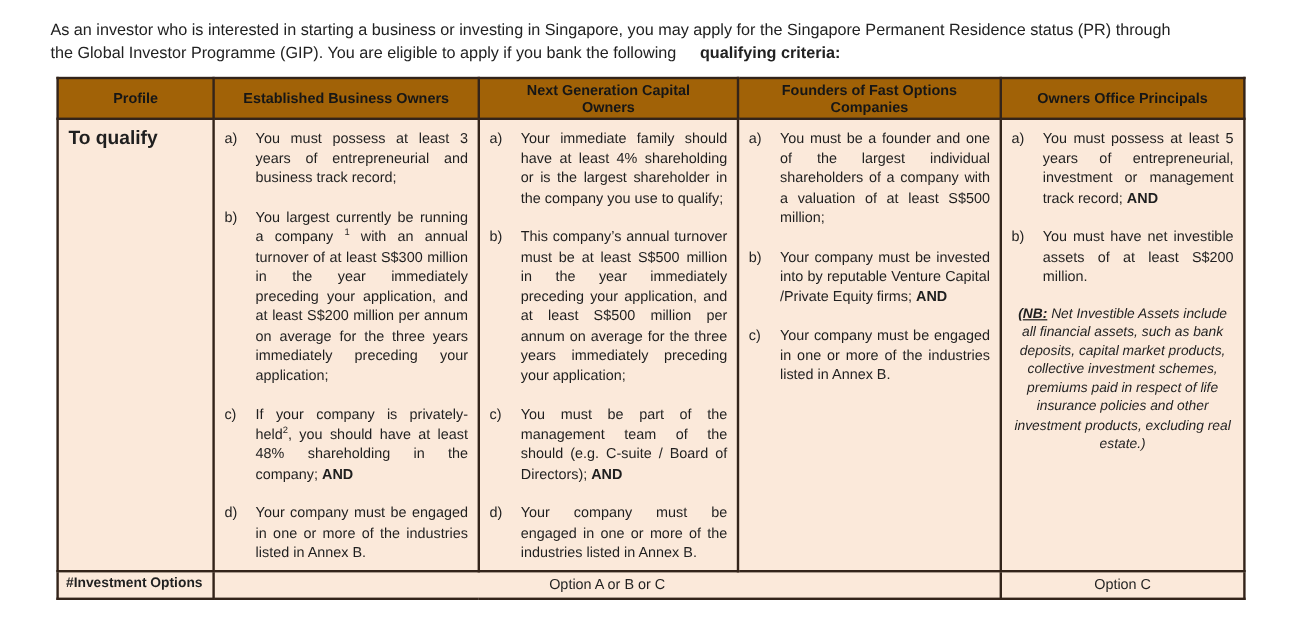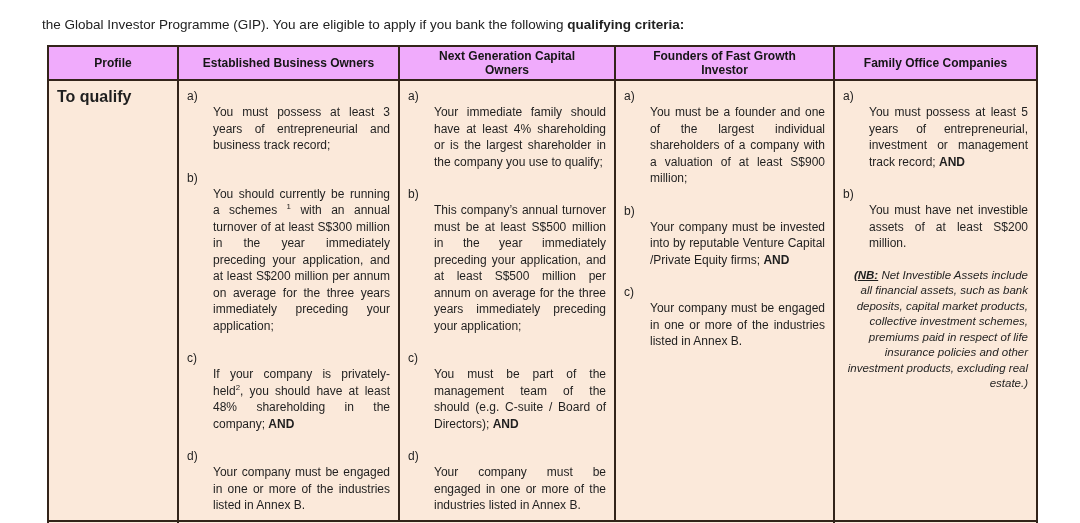--- a/index.html
+++ b/index.html
@@ -15,100 +15,101 @@
     margin:16px 0 0 75px;
     font-size:13.5px; font-weight:bold; color:#111;
     letter-spacing:0.1px;
   }
   .doc-heading .num { text-decoration:underline; margin-right:14px; }
 
   .intro {
     margin:15px 20px 0 42px;
     font-size:13.5px; line-height:19px; color:#222;
   }
-  .intro b { font-weight:bold; }
+  .intro b { font-weight:bold;margin-left:16px; }
 
   table.gip {
     margin:11px 0 0 47px;
     border-collapse:collapse;
     table-layout:fixed;
     width:989px;
     font-size:12px;
   }
   table.gip, table.gip th, table.gip td {
     border:2px solid #33241a;
   }
   table.gip th {
-    background:#f0abfc;
+    background:#a16207;
     font-weight:bold; color:#161616;
     height:25px; text-align:center;
     font-size:12px; padding:2px 20px;
   }
   th.th-profile { text-align:left; padding-left:8px; }
   table.gip td {
     background:#FBE9DA;
     vertical-align:top;
     padding:7px 8px 6px 8px;
   }
   td.rowlabel { font-weight:bold; padding-left:8px; font-size:16px; }
 
   .item { display:flex; margin-bottom:16px; line-height:16.5px; }
   .item:last-child { margin-bottom:0; }
   .marker { flex:none; width:26px; }
-  .itext { flex:1; text-align:justify;margin-top:16px; }
-  .note { margin-top:15px; font-style:italic; font-size:11.5px; line-height:15.5px; text-align:right; }
+  .itext { flex:1; text-align:justify; }
+  .note { margin-top:15px; font-style:italic; font-size:11.5px; line-height:15.5px; text-align:center; }
 
   sup { font-size:0.65em; line-height:0; }
   .seg-bold { font-weight:bold; }
   .seg-italic { font-style:italic; }
   .seg-bold-italic { font-weight:bold; font-style:italic; }
   .seg-bold-italic-underline { font-weight:bold; font-style:italic; text-decoration:underline; }
 
   tr.options-row td { padding:3px 6px; height:23px; }
   td.opt-label { font-weight:bold; font-size:11.5px; white-space:nowrap; }
   td.opt-mid, td.opt-right { text-align:center; font-size:12px; vertical-align:middle; }
 </style>
 </head>
 <body>
 
 <div class="page">
 
 
   <div class="intro">
+    <div>As an investor who is interested in starting a business or investing in Singapore, you may apply for the Singapore Permanent Residence status (PR) through</div>
     <div><span>the Global Investor Programme (GIP).  You are eligible to apply if you bank the following </span><b>qualifying criteria:</b></div>
   </div>
 
   <table class="gip">
     <colgroup>
       <col style="width:130px">
         <col style="width:221px">
         <col style="width:216px">
         <col style="width:219px">
         <col style="width:203px">
     </colgroup>
     <tbody>
         <tr>
       <th class="th-profile">Profile</th>
       <th>Established Business Owners</th>
       <th>Next Generation Capital Owners</th>
-      <th>Founders of Fast Growth Investor</th>
-      <th>Family Office Companies</th>
+      <th>Founders of Fast Options Companies</th>
+      <th>Owners Office Principals</th>
     </tr>
 
     <tr>
       <td class="rowlabel">To qualify</td>
 
       <td>
         <div class="item">
           <span class="marker">a)</span>
           <span class="itext"><span>You must possess at least 3 years of entrepreneurial and business track record;</span></span>
         </div>
         <div class="item">
           <span class="marker">b)</span>
-          <span class="itext"><span>You should currently be running a schemes </span><sup>1</sup><span> with an annual turnover of at least S$300 million in the year immediately preceding your application, and at least S$200 million per annum on average for the three years immediately preceding your application;</span></span>
+          <span class="itext"><span>You largest currently be running a company </span><sup>1</sup><span> with an annual turnover of at least S$300 million in the year immediately preceding your application, and at least S$200 million per annum on average for the three years immediately preceding your application;</span></span>
         </div>
         <div class="item">
           <span class="marker">c)</span>
           <span class="itext"><span>If your company is privately-held</span><sup>2</sup><span>, you should have at least 48% shareholding in the company; </span><span class="seg-bold">AND</span></span>
         </div>
         <div class="item">
           <span class="marker">d)</span>
           <span class="itext"><span>Your company must be engaged in one or more of the industries listed in Annex B.</span></span>
         </div>
       </td>
@@ -128,21 +129,21 @@
         </div>
         <div class="item">
           <span class="marker">d)</span>
           <span class="itext"><span>Your company must be engaged in one or more of the industries listed in Annex B.</span></span>
         </div>
       </td>
 
       <td>
         <div class="item">
           <span class="marker">a)</span>
-          <span class="itext"><span>You must be a founder and one of the largest individual shareholders of a company with a valuation of at least S$900 million;</span></span>
+          <span class="itext"><span>You must be a founder and one of the largest individual shareholders of a company with a valuation of at least S$500 million;</span></span>
         </div>
         <div class="item">
           <span class="marker">b)</span>
           <span class="itext"><span>Your company must be invested into by reputable Venture Capital /Private Equity firms; </span><span class="seg-bold">AND</span></span>
         </div>
         <div class="item">
           <span class="marker">c)</span>
           <span class="itext"><span>Your company must be engaged in one or more of the industries listed in Annex B.</span></span>
         </div>
       </td>

